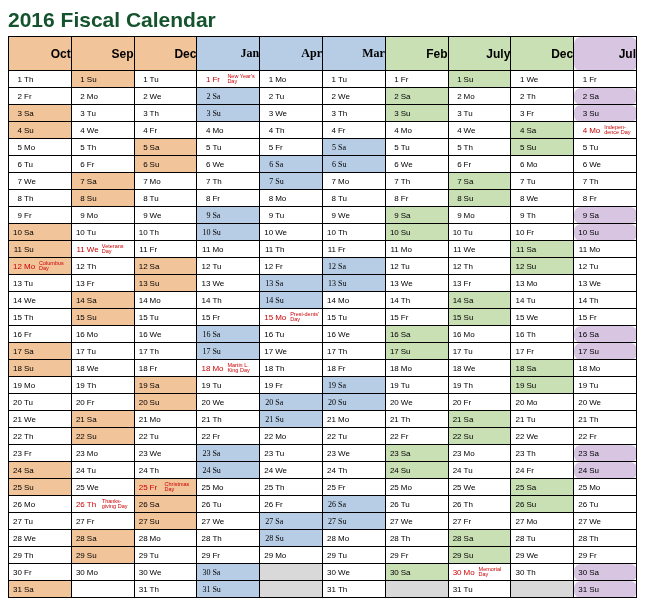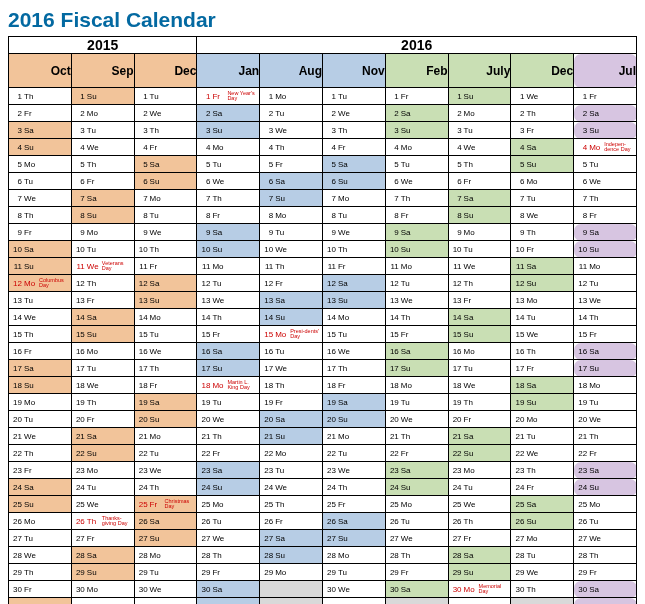--- a/index.html
+++ b/index.html
@@ -8,21 +8,21 @@
   padding: 8px;
   font-family: Arial, sans-serif;
   font-size: 8px;
   width: 645px;
   background: #fff;
 }
 .title {
   font-size: 21px;
   font-weight: bold;
   margin-bottom: 4px;
-  color: #0369a1;
+  color: #14532d;
 }
 table {
   border-collapse: collapse;
   width: 100%;
   table-layout: fixed;
 }
 td, th {
   border: 1px solid #000;
   padding: 0;
   height: 17px;
@@ -36,21 +36,21 @@
   background: #fff;
 }
 .month-header {
   font-size: 12px;
   font-weight: bold;
   text-align: right;
   height: 34px;
   margin-left: 48px;
 }
 .bg-orange { background: #f2c49a; }
-.bg-blue { background: #b7cde5; }
+.bg-blue { background: #b7cde5; font-family: Liberation Serif, serif; }
 .bg-green { background: #c9dfb4; }
 .bg-purple { background: #d7c5e1; border-radius: 7px; }
 .bg-gray { background: #d9d9d9; }
 .cell {
   display: flex;
   align-items: center;
   height: 100%;
   padding: 0 2px;
 }
 .num {
@@ -71,31 +71,27 @@
 }
 .red { color: #c00; }
 </style>
 </head>
 <body>
 
 <div class="title">2016 Fiscal Calendar</div>
 
 <table>
 <thead>
-  <tr>
-    <th colspan="3" class="year-header">2015</th>
-    <th colspan="7" class="year-header">2016</th>
-  </tr>
   <tr id="month-row">
         <th class="month-header bg-orange">Oct</th>
         <th class="month-header bg-orange">Sep</th>
         <th class="month-header bg-orange">Dec</th>
         <th class="month-header bg-blue">Jan</th>
-        <th class="month-header bg-blue">Aug</th>
-        <th class="month-header bg-blue">Nov</th>
+        <th class="month-header bg-blue">Apr</th>
+        <th class="month-header bg-blue">Mar</th>
         <th class="month-header bg-green">Feb</th>
         <th class="month-header bg-green">July</th>
         <th class="month-header bg-green">Dec</th>
         <th class="month-header bg-purple">Jul</th>
       </tr>
 </thead>
 <tbody id="cal-body">
       <tr>
         <td>
           <div class="cell">

